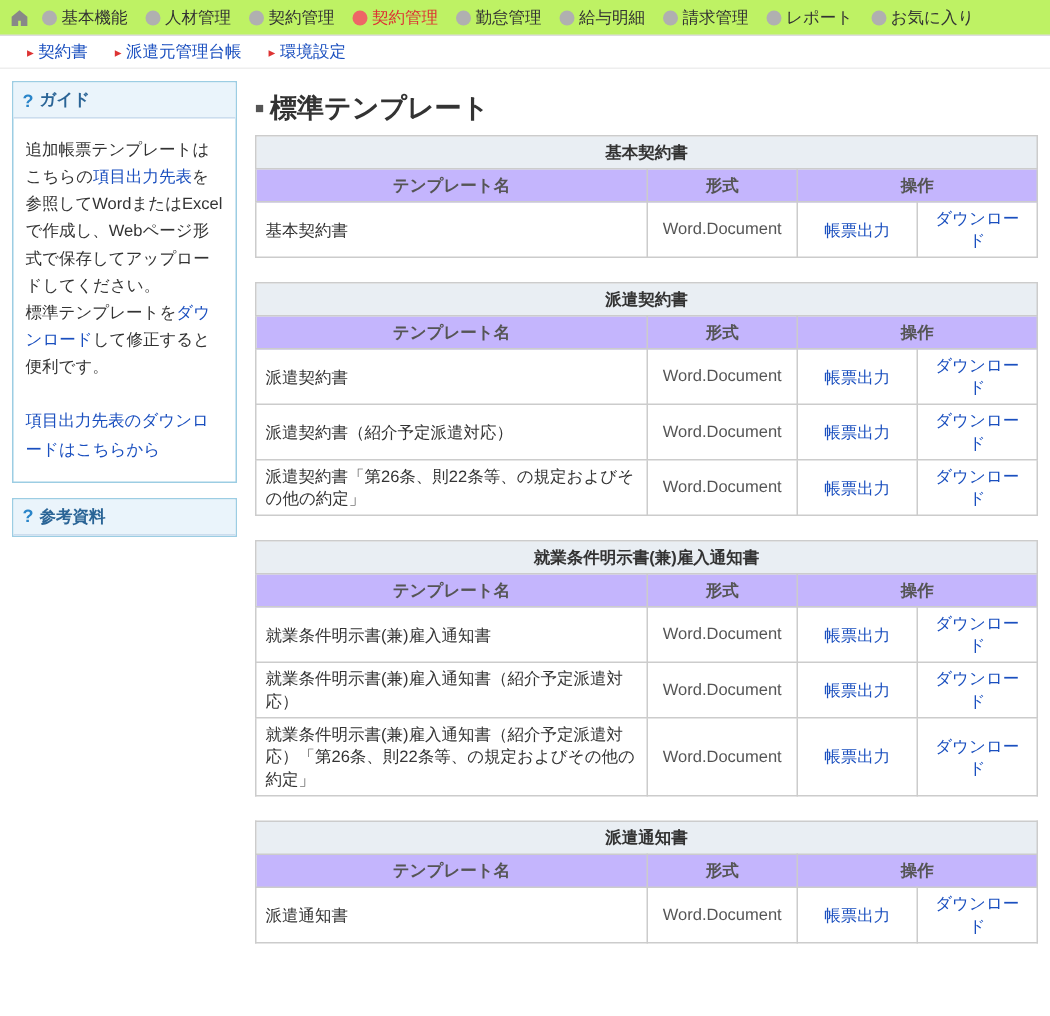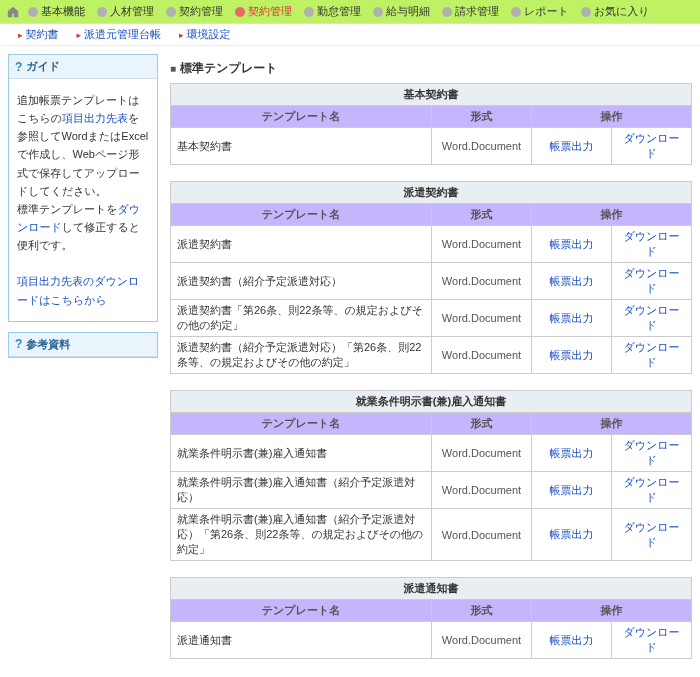--- a/index.html
+++ b/index.html
@@ -13,21 +13,21 @@
 .subnav { display: flex; align-items: center; height: 22px; padding: 0 18px; gap: 18px; background: #fff; border-bottom: 1px solid #eee; }
 .subnav .sitem { color: #1a4fbf; cursor: pointer; display: flex; align-items: center; gap: 3px; }
 .subnav .tri { color: #d33; font-size: 9px; }
 .layout { display: flex; padding: 8px; gap: 12px; align-items: flex-start; }
 .sidebar { width: 150px; flex: 0 0 150px; }
 .sbox { border: 1px solid #9ccde3; margin-bottom: 10px; background: #fff; }
 .sbox-h { background: #eaf4fb; padding: 4px 6px; font-weight: bold; color: #2a6496; display: flex; align-items: center; gap: 4px; border-bottom: 1px solid #cde; }
 .sbox-b { padding: 12px 8px; line-height: 1.65; }
 .sbox-b a, .link { color: #1a4fbf; text-decoration: none; cursor: pointer; }
 .main { flex: 1; }
-.sec-h { font-weight: bold; font-size: 12px; margin: 6px 0 6px; color: #333; display: flex; align-items: center; gap: 4px; }
+.sec-h { font-weight: bold; font-size: 18px; margin: 6px 0 6px; color: #333; display: flex; align-items: center; gap: 4px; }
 .sec-h::before { content: "■"; font-size: 10px; color: #555; }
 table.tpl { width: 100%; border-collapse: collapse; margin-bottom: 16px; }
 table.tpl th, table.tpl td { border: 1px solid #ccc; padding: 3px 6px; font-size: 11px; }
 table.tpl .grp { background: #e9eef3; text-align: center; font-weight: bold; }
 table.tpl .col { background: #c4b5fd; text-align: center; color: #555; }
 table.tpl td.fmt { text-align: center; color: #555; width: 100px; }
 table.tpl td.act { text-align: center; width: 80px; }
 table.tpl td.name { color: #333; }
 .qicon { color: #2a85c9; font-weight: bold; font-size: 12px; }
 </style>
@@ -163,26 +163,20 @@
               <td class="fmt">Word.Document</td>
               <td class="act"><a class="link">帳票出力</a></td>
               <td class="act"><a class="link">ダウンロード</a></td>
             </tr>
             <tr>
               <td class="name">派遣契約書「第26条、則22条等、の規定およびその他の約定」</td>
               <td class="fmt">Word.Document</td>
               <td class="act"><a class="link">帳票出力</a></td>
               <td class="act"><a class="link">ダウンロード</a></td>
             </tr>
-            <tr>
-              <td class="name">派遣契約書（紹介予定派遣対応）「第26条、則22条等、の規定およびその他の約定」</td>
-              <td class="fmt">Word.Document</td>
-              <td class="act"><a class="link">帳票出力</a></td>
-              <td class="act"><a class="link">ダウンロード</a></td>
-            </tr>
           </tbody>
         </table>
         <table class="tpl">
           <tbody>
             <tr>
               <th class="grp" colspan="4">就業条件明示書(兼)雇入通知書</th>
             </tr>
             <tr>
               <th class="col">テンプレート名</th>
               <th class="col">形式</th>

